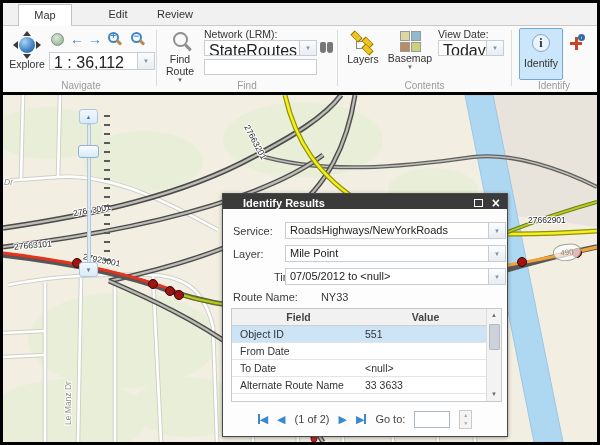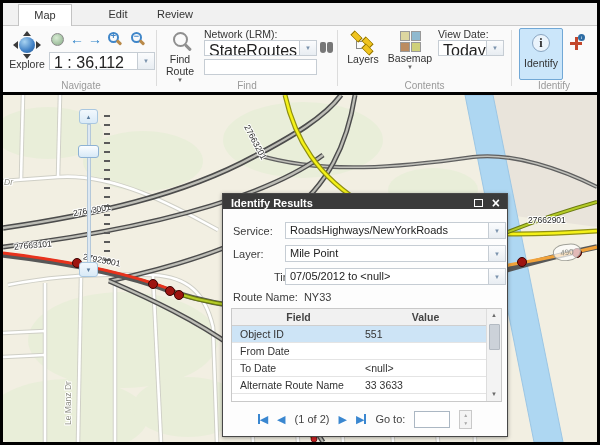--- a/index.html
+++ b/index.html
@@ -65,21 +65,21 @@
   
   #zoomslider { position:absolute; left:74px; top:14px; width:34px; height:168px; }
   .sl-btn { position:absolute; left:2px; width:19px; height:15px; background:linear-gradient(#f2f8fd,#d9eaf7); border:1px solid #a9c7e0; border-radius:3px; color:#5a7c9e; font-size:6px; text-align:center; line-height:14px; }
   .sl-track { position:absolute; left:10px; top:15px; width:4px; height:140px; background:#dde8f2; border:1px solid #b4c8da; }
   .sl-thumb { position:absolute; left:1px; top:36px; width:21px; height:13px; background:linear-gradient(#fbfdff,#d7e9f7); border:1px solid #8db2d4; border-radius:3px; }
   .sl-ticks { position:absolute; left:27px; top:6px; width:6px; height:152px;
     background:repeating-linear-gradient(to bottom, #5a5a5a 0 2px, transparent 2px 9px); }
 
   
   #dialog { position:absolute; left:222px; top:193px; width:286px; height:244px; background:#fdfdfd; border:1px solid #474747; box-shadow:0 1px 4px rgba(0,0,0,0.35); z-index:10; }
-  #dlg-title { position:absolute; left:0; top:0; right:0; height:15px; background:#3a3a3a; color:#fff; font-size:11px; font-weight:bold; line-height:19px; padding-left:8px; }
+  #dlg-title { position:absolute; left:0; top:0; right:0; height:15px; background:#3a3a3a; color:#fff; font-size:11px; font-weight:bold; line-height:19px; padding-left:20px; }
   .dlg-max { position:absolute; right:24px; top:5px; width:9px; height:8px; border:1.5px solid #fff; }
   .dlg-close { position:absolute; right:7px; top:0; color:#fff; font-size:14px; font-weight:bold; line-height:19px; }
   .frow-label { position:absolute; left:10px; font-size:11px; color:#3c3c3c; }
   .dlg-combo { position:absolute; left:62px; width:221px; height:17px; }
   .dlg-combo .field { font-size:11px; }
   #routename { position:absolute; left:10px; top:97px; font-size:11px; color:#3c3c3c; }
   #dtable { position:absolute; left:8px; top:114px; width:271px; height:94px; border:1px solid #c9c9c9; background:#fff; overflow:hidden; }
   .trow { display:grid; grid-template-columns:125px 1fr; height:17px; border-bottom:1px solid #e4e4e4; }
   .trow > div { font-size:10.5px; color:#333; padding:2px 0 0 8px; white-space:nowrap; overflow:hidden; }
   .thead { background:#f1f1f1; border-bottom:1px solid #cfcfcf; }
@@ -337,21 +337,21 @@
     </div>
 
     <div class="frow-label" style="top:77px;margin-left:41px;">Time:</div>
     <div class="combo dlg-combo" style="top:74px;">
       <div class="field">07/05/2012 to &lt;null&gt;</div>
       <div class="ddbtn">▼</div>
     </div>
 
     <div id="routename">
       <span>Route Name:</span>
-      <span style="margin-left:3px;">NY33</span>
+      <span style="margin-left:20px;">NY33</span>
     </div>
 
     <div id="dtable">
       <div style="margin-right:15px;">
         <div class="trow thead">
           <div>Field</div>
           <div>Value</div>
         </div>
         <div class="trow selected">
           <div>Object ID</div>

